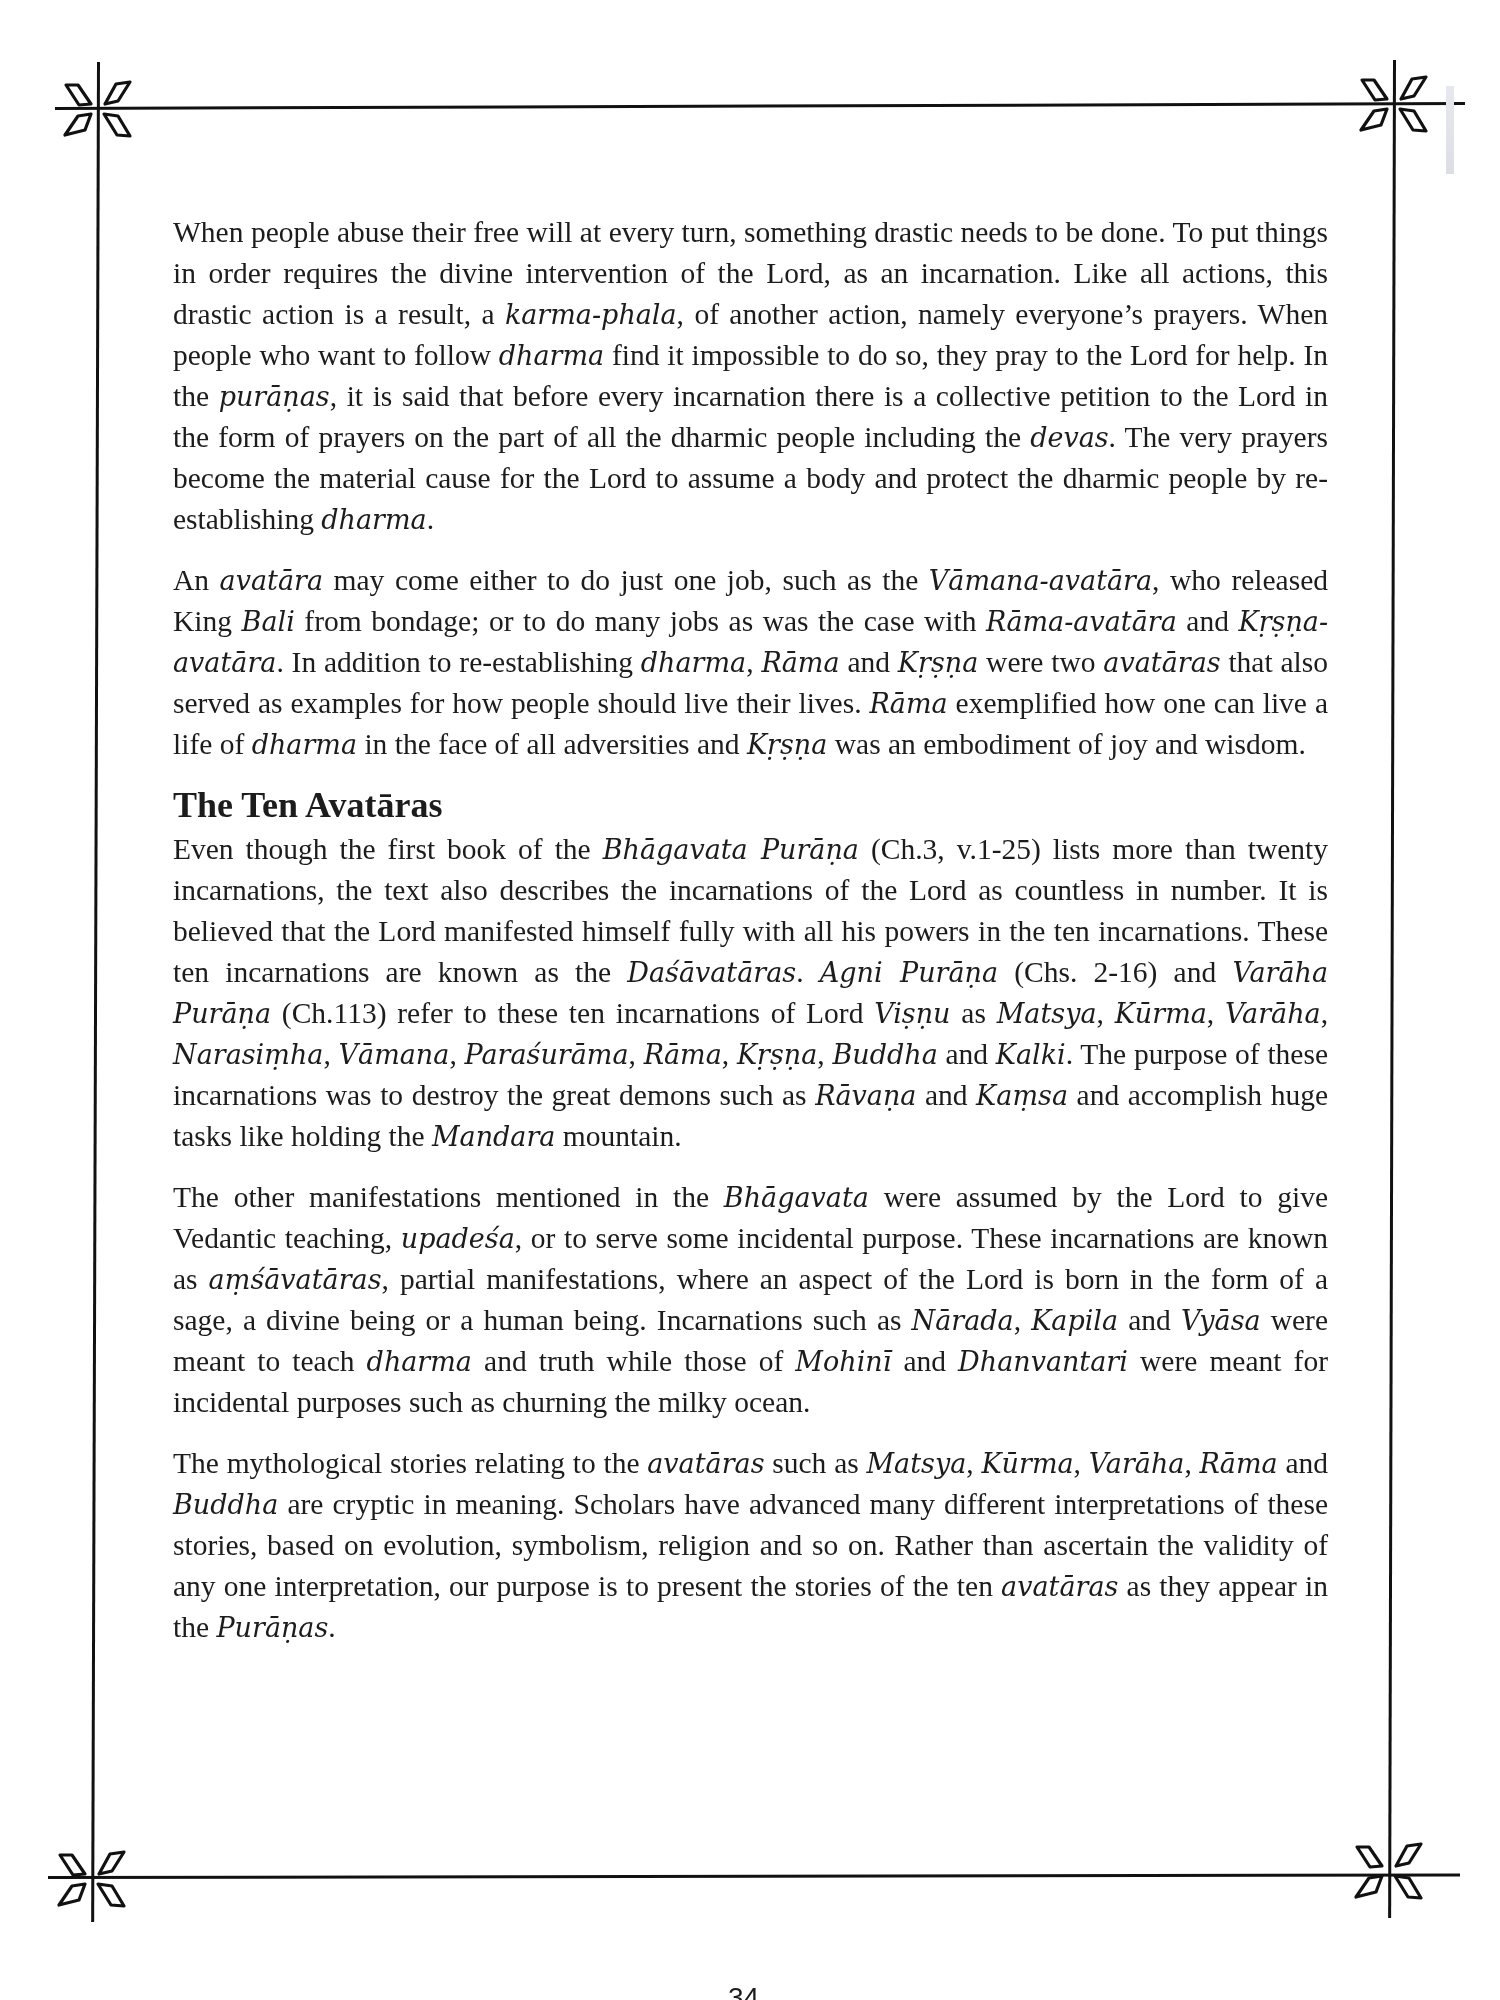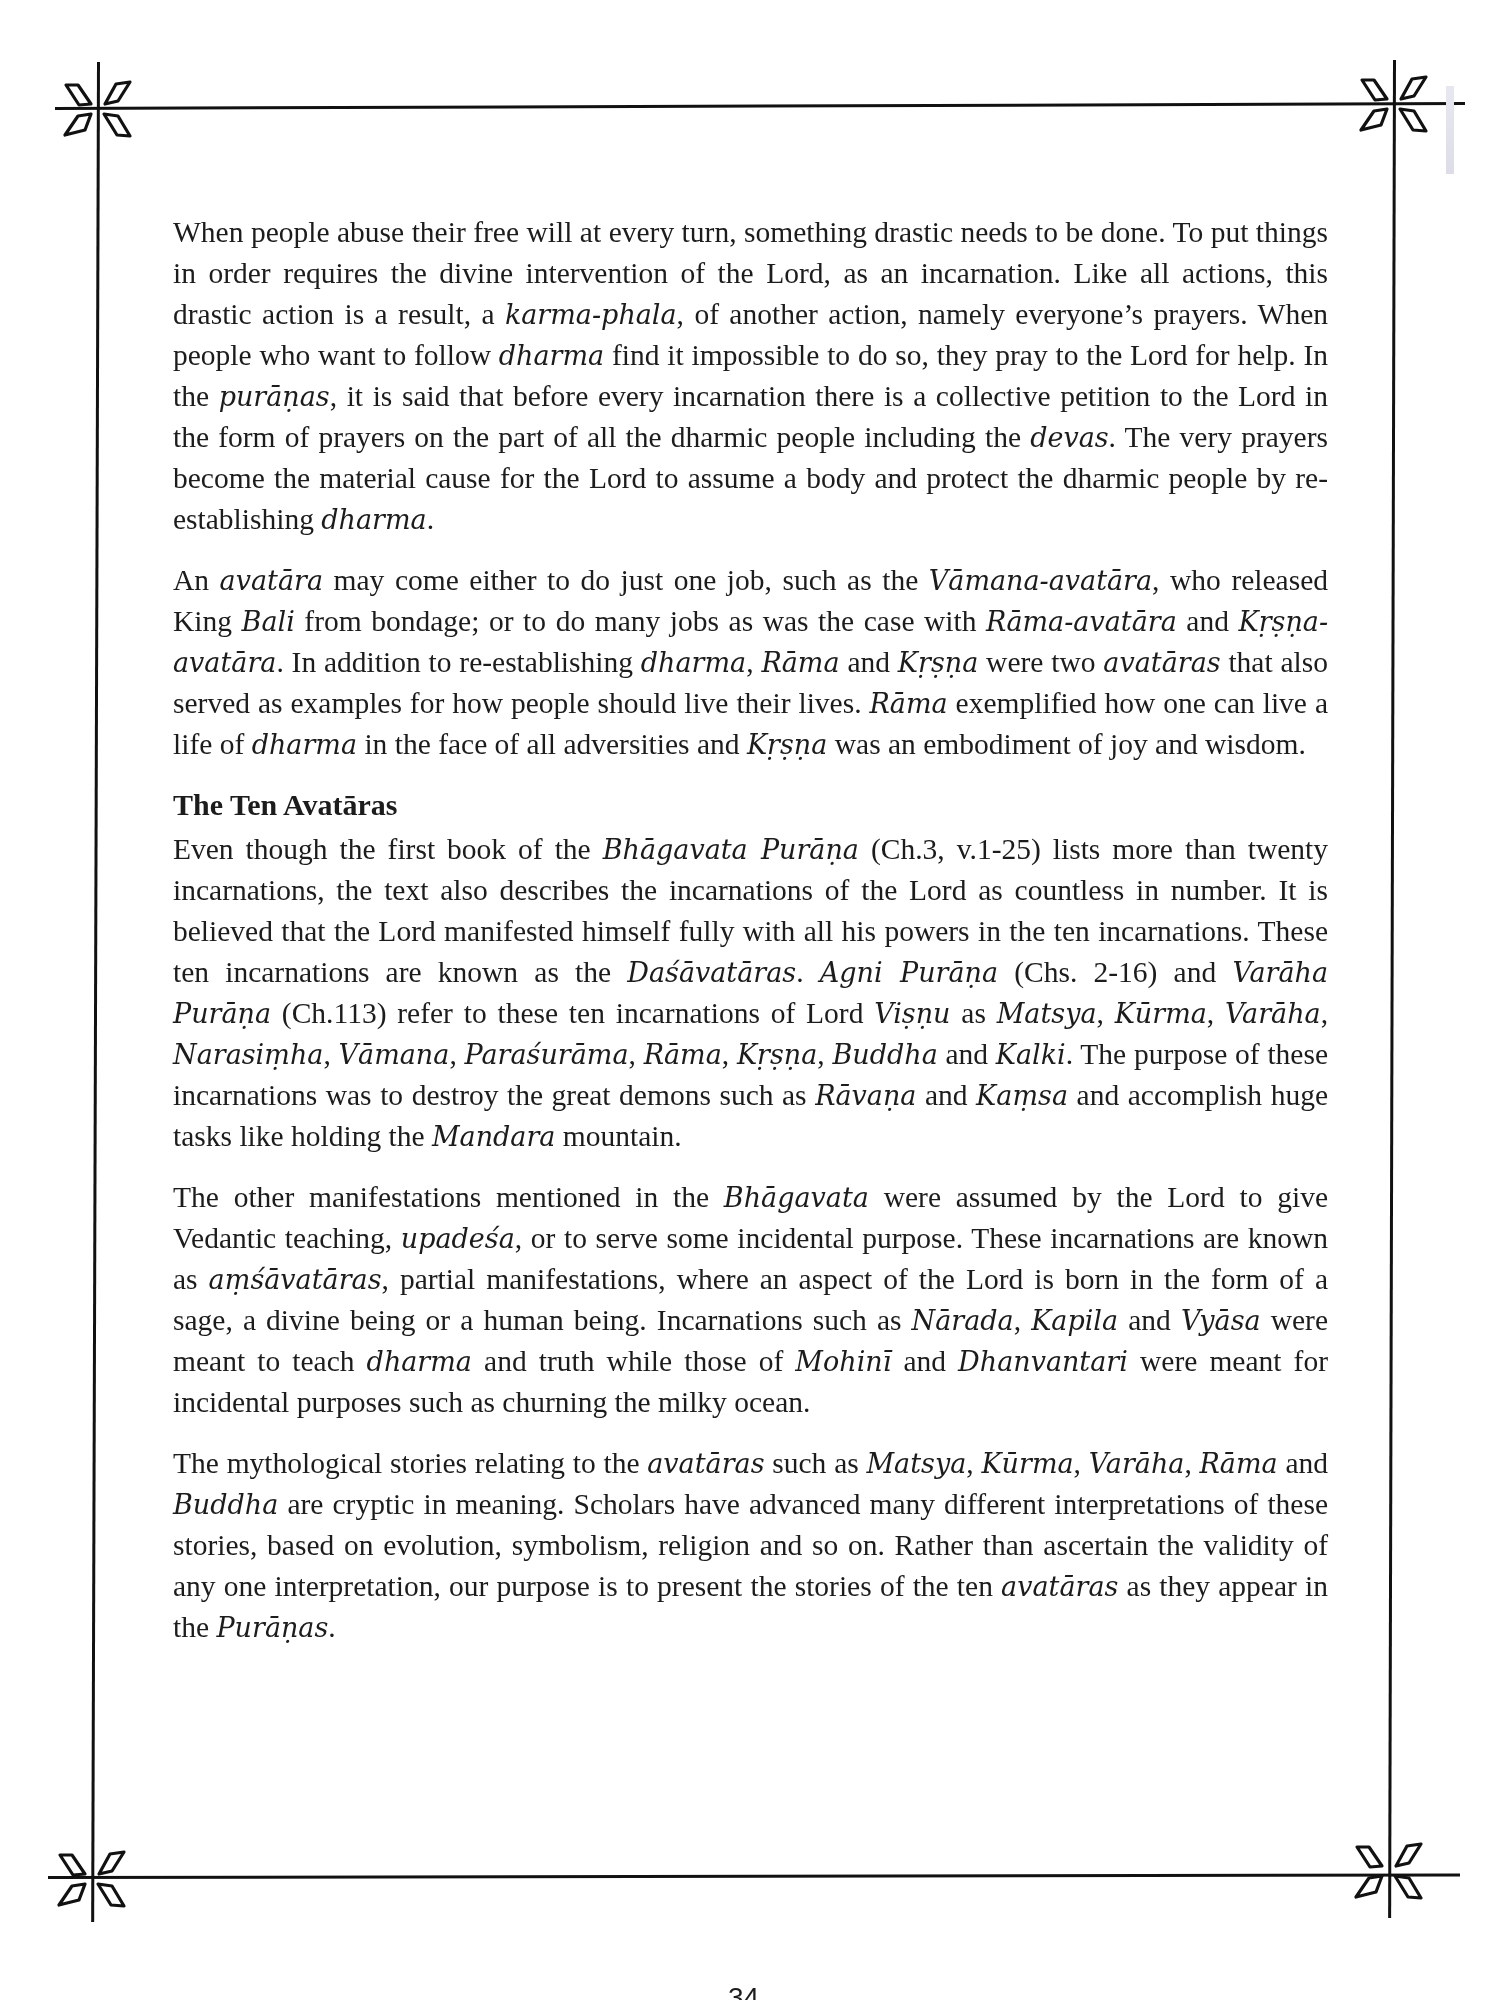--- a/index.html
+++ b/index.html
@@ -6,21 +6,21 @@
     body { width: 1500px; height: 2000px; position: relative; overflow: hidden; font-family: "Liberation Serif", "DejaVu Serif", serif; color: #1c1c1c; }
     .page { position: absolute; left: 0; top: 0; width: 1272px; height: 2000px; }
     .hline { position: absolute; height: 3px; background: #111; }
     .vline { position: absolute; width: 3px; background: #111; }
     .ornament { position: absolute; width: 80px; height: 80px; }
     .ornament svg { width: 80px; height: 80px; display: block; }
     .scan-edge { position: absolute; left: 1446px; top: 86px; width: 8px; height: 88px; background: linear-gradient(#e7e8ef, #dcdde6); }
     .body-text { position: absolute; left: 173px; top: 212px; width: 1155px; font-size: 29.5px; line-height: 41px; }
     .para { margin: 0 0 20px 0; text-align: justify; }
     .para em { font-family: "DejaVu Serif", serif; font-style: italic; font-size: 27px; }
-    .heading { font-weight: bold; font-size: 30px; line-height: 40px; margin: 6px 0 4px 0; }
+    .heading { font-weight: bold; font-size: 36px; line-height: 40px; margin: 6px 0 4px 0; }
     .page-number { position: absolute; left: 728px; top: 1982px; font-size: 28px; font-family: "Liberation Sans", sans-serif; }
   </style>
 </head>
 <body>
 
 <div class="page">
 
   <div class="hline" style="left:55px; top:107px; width:1410px; transform:rotate(-0.2deg); transform-origin:left center;"></div>
   <div class="hline" style="left:48px; top:1876px; width:1412px; transform:rotate(-0.1deg); transform-origin:left center;"></div>
   <div class="vline" style="left:97px; top:62px; height:1860px; transform:rotate(0.18deg); transform-origin:top center;"></div>

